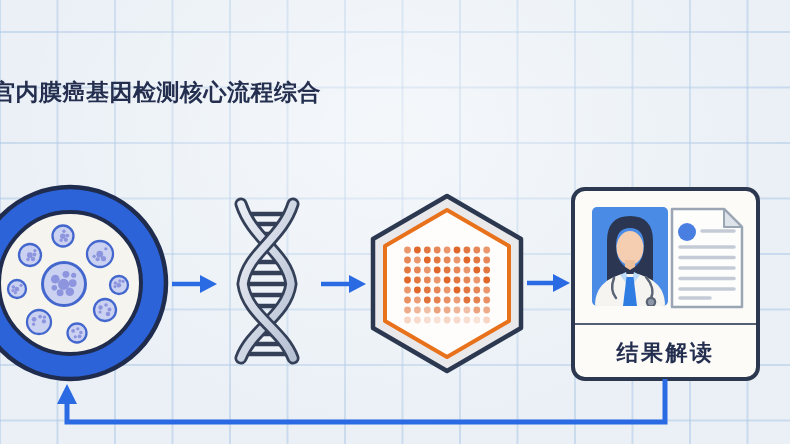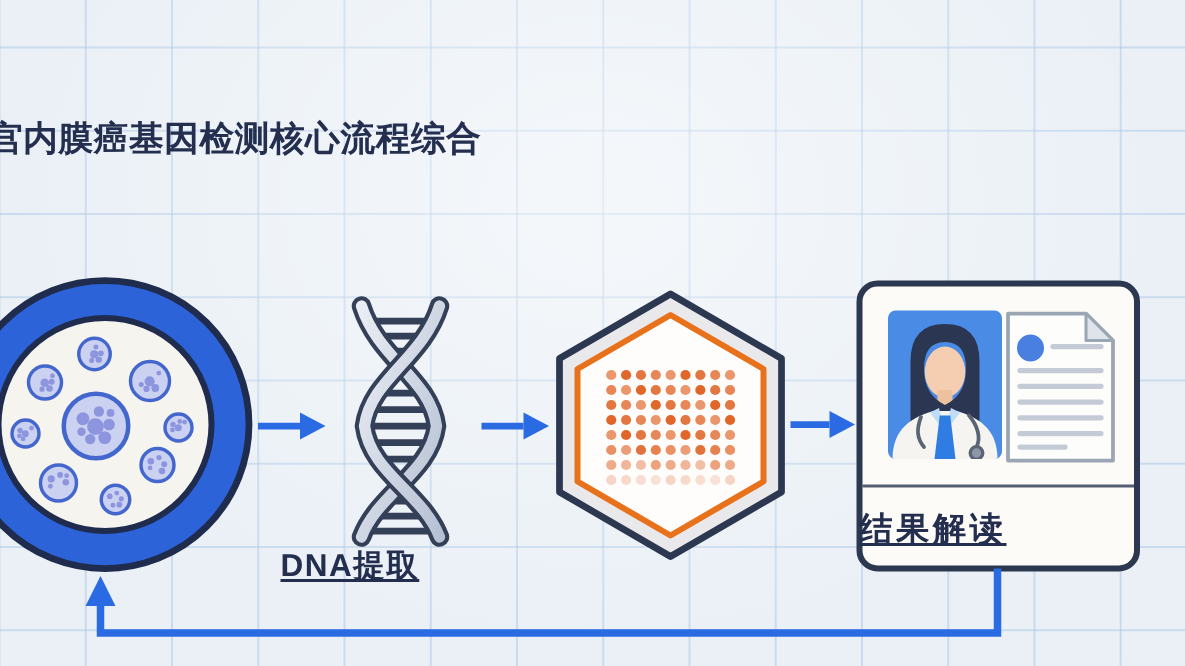--- a/index.html
+++ b/index.html
@@ -16,21 +16,21 @@
   }
   #stage{position:absolute;inset:0;margin-top:47px;}
   svg{position:absolute;left:0;top:0;}
   .title{
     position:absolute;left:-8px;top:30px;width:420px;
     font-size:23px;font-weight:700;color:var(--textNavy,#242f4f);
     letter-spacing:0.5px;white-space:nowrap;
   }
   .step-label{
     position:absolute;font-weight:700;color:var(--textNavy,#242f4f);
-    text-align:left;white-space:nowrap;text-decoration:underline;
+    text-align:center;white-space:nowrap;
   }
   .label-dna{left:187px;top:316px;width:160px;font-size:21px;letter-spacing:1px;}
   .label-report{left:573px;top:291px;width:185px;font-size:22px;letter-spacing:2.5px;}
 </style>
 </head>
 <body style="--bg: #eaf0f6; --grid: rgba(170,197,228,0.5); --textNavy: #242f4f;">
 
 <div id="stage">
 
   <svg width="790" height="444" viewBox="0 0 790 444">
@@ -277,15 +277,14 @@
       </g>
     </g>
 
     <g>
       <path d="M665 332 V375 H67 V356" fill="none" stroke="#2a6ae3" stroke-width="5"></path>
       <polygon points="57,357 77,357 67,337" fill="#2a6ae3"></polygon>
     </g>
   </svg>
 
   <div class="title">宫内膜癌基因检测核心流程综合</div>
-  <div class="step-label label-dna">DNA提取</div>
   <div class="step-label label-report">结果解读</div>
 </div>
 
 </body></html>

